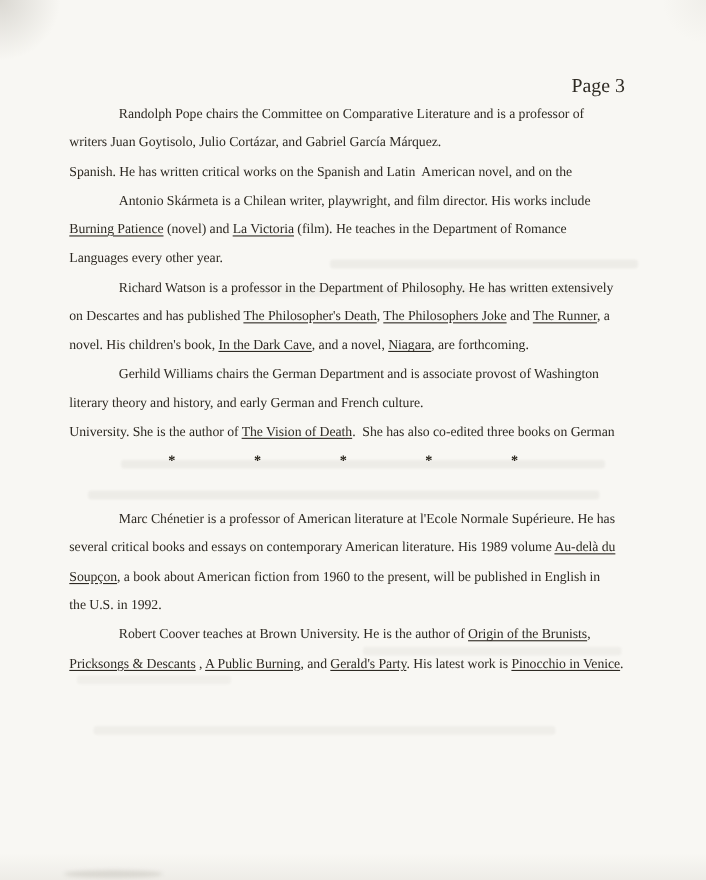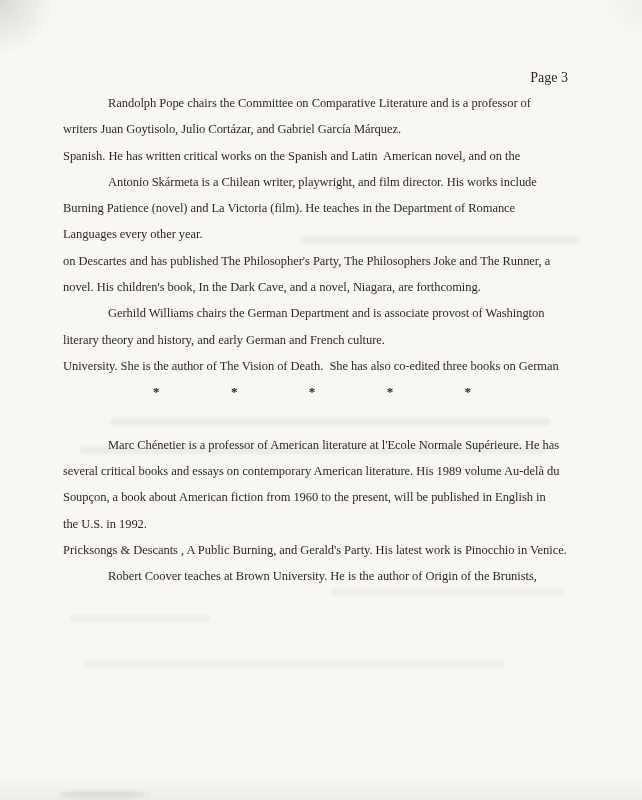--- a/index.html
+++ b/index.html
@@ -18,41 +18,41 @@
       radial-gradient(circle at 100% 0%, rgba(170,165,155,0.10), rgba(170,165,155,0.0) 40px),
       linear-gradient(to bottom, rgba(200,196,188,0.0) 97%, rgba(190,186,176,0.18) 100%),
       #f8f7f3;
     font-family: "Liberation Serif", "DejaVu Serif", serif;
     color: #2e2a23;
   }
   .page-number {
     position: absolute;
     top: 70px;
     right: 74px;
-    font-size: 14px;
+    font-size: 18px;
     line-height: 16px;
     color: #2e2a23;
   }
   .doc-body {
     position: absolute;
     top: 90px;
     left: 63px;
     width: 530px;
   }
   .line {
     height: 26.3px;
     line-height: 26.3px;
     font-size: 12.5px;
     letter-spacing: -0.05px;
     white-space: pre;
     color: #2e2a23;
   }
   .indent { padding-left: 45px; }
   .bold { font-weight: normal; }
-  .underline { text-underline-offset: 2px; }
+  .underline { text-decoration: underline; text-underline-offset: 2px; }
   .separator {
     display: flex;
     justify-content: space-between;
     width: 318px;
     margin-left: 90px;
   }
   .asterisk {
     font-size: 13px;
     font-weight: bold;
     color: #262219;
@@ -84,33 +84,34 @@
 <div class="page">
   <div class="page-number">Page 3</div>
 
   <div class="doc-body">
       <div class="line indent"><span class="bold">Randolph Pope</span><span> chairs the Committee on Comparative Literature and is a professor of</span></div>
       <div class="line"><span>writers Juan Goytisolo, Julio Cortázar, and Gabriel García Márquez.</span></div>
       <div class="line"><span>Spanish. He has written critical works on the Spanish and Latin  American novel, and on the</span></div>
       <div class="line indent"><span class="bold">Antonio Skármeta</span><span> is a Chilean writer, playwright, and film director. His works include</span></div>
       <div class="line"><span class="underline">Burning Patience</span><span> (novel) and </span><span class="underline">La Victoria</span><span> (film). He teaches in the Department of Romance</span></div>
       <div class="line"><span>Languages every other year.</span></div>
-      <div class="line"><span>on Descartes and has published </span><span class="underline">The Philosopher's Party</span><span>, </span><span class="underline">The Philosophers Joke</span><span> and </span><span class="underline">The Runner</span><span>, a</span></div>
+      <div class="line indent"><span class="bold">Richard Watson</span><span> is a professor in the Department of Philosophy. He has written extensively</span></div>
+      <div class="line"><span>on Descartes and has published </span><span class="underline">The Philosopher's Death</span><span>, </span><span class="underline">The Philosophers Joke</span><span> and </span><span class="underline">The Runner</span><span>, a</span></div>
       <div class="line"><span>novel. His children's book, </span><span class="underline">In the Dark Cave</span><span>, and a novel, </span><span class="underline">Niagara</span><span>, are forthcoming.</span></div>
       <div class="line indent"><span class="bold">Gerhild Williams</span><span> chairs the German Department and is associate provost of Washington</span></div>
       <div class="line"><span>literary theory and history, and early German and French culture.</span></div>
       <div class="line"><span>University. She is the author of </span><span class="underline">The Vision of Death</span><span>.  She has also co-edited three books on German</span></div>
       <div class="line separator"><span class="asterisk">*</span><span class="asterisk">*</span><span class="asterisk">*</span><span class="asterisk">*</span><span class="asterisk">*</span></div>
       <div class="line"></div>
       <div class="line indent"><span class="bold">Marc Chénetier</span><span> is a professor of American literature at l'Ecole Normale Supérieure. He has</span></div>
       <div class="line"><span>several critical books and essays on contemporary American literature. His 1989 volume </span><span class="underline">Au-delà du</span></div>
       <div class="line"><span class="underline">Soupçon</span><span>, a book about American fiction from 1960 to the present, will be published in English in</span></div>
       <div class="line"><span>the U.S. in 1992.</span></div>
+      <div class="line indent"><span class="bold">Robert Coover</span><span> teaches at Brown University. He is the author of </span><span class="underline">Origin of the Brunists</span><span>,</span></div>
       <div class="line"><span class="underline">Pricksongs &amp; Descants</span><span> , </span><span class="underline">A Public Burning</span><span>, and </span><span class="underline">Gerald's Party</span><span>. His latest work is </span><span class="underline">Pinocchio in Venice</span><span>.</span></div>
-      <div class="line indent"><span class="bold">Robert Coover</span><span> teaches at Brown University. He is the author of </span><span class="underline">Origin of the Brunists</span><span>,</span></div>
     </div>
 
   <div class="ghost" style="top:236px; left:300px; width:280px;"></div>
   <div class="ghost" style="top:262px; left:210px; width:330px; opacity:0.05;"></div>
   <div class="ghost" style="top:418px; left:110px; width:440px;"></div>
   <div class="ghost" style="top:446px; left:80px; width:465px;"></div>
   <div class="ghost" style="top:588px; left:330px; width:235px; opacity:0.06;"></div>
   <div class="ghost" style="top:614px; left:70px; width:140px; opacity:0.05;"></div>
   <div class="ghost" style="top:660px; left:85px; width:420px; opacity:0.06;"></div>
   <div class="smudge"></div>

